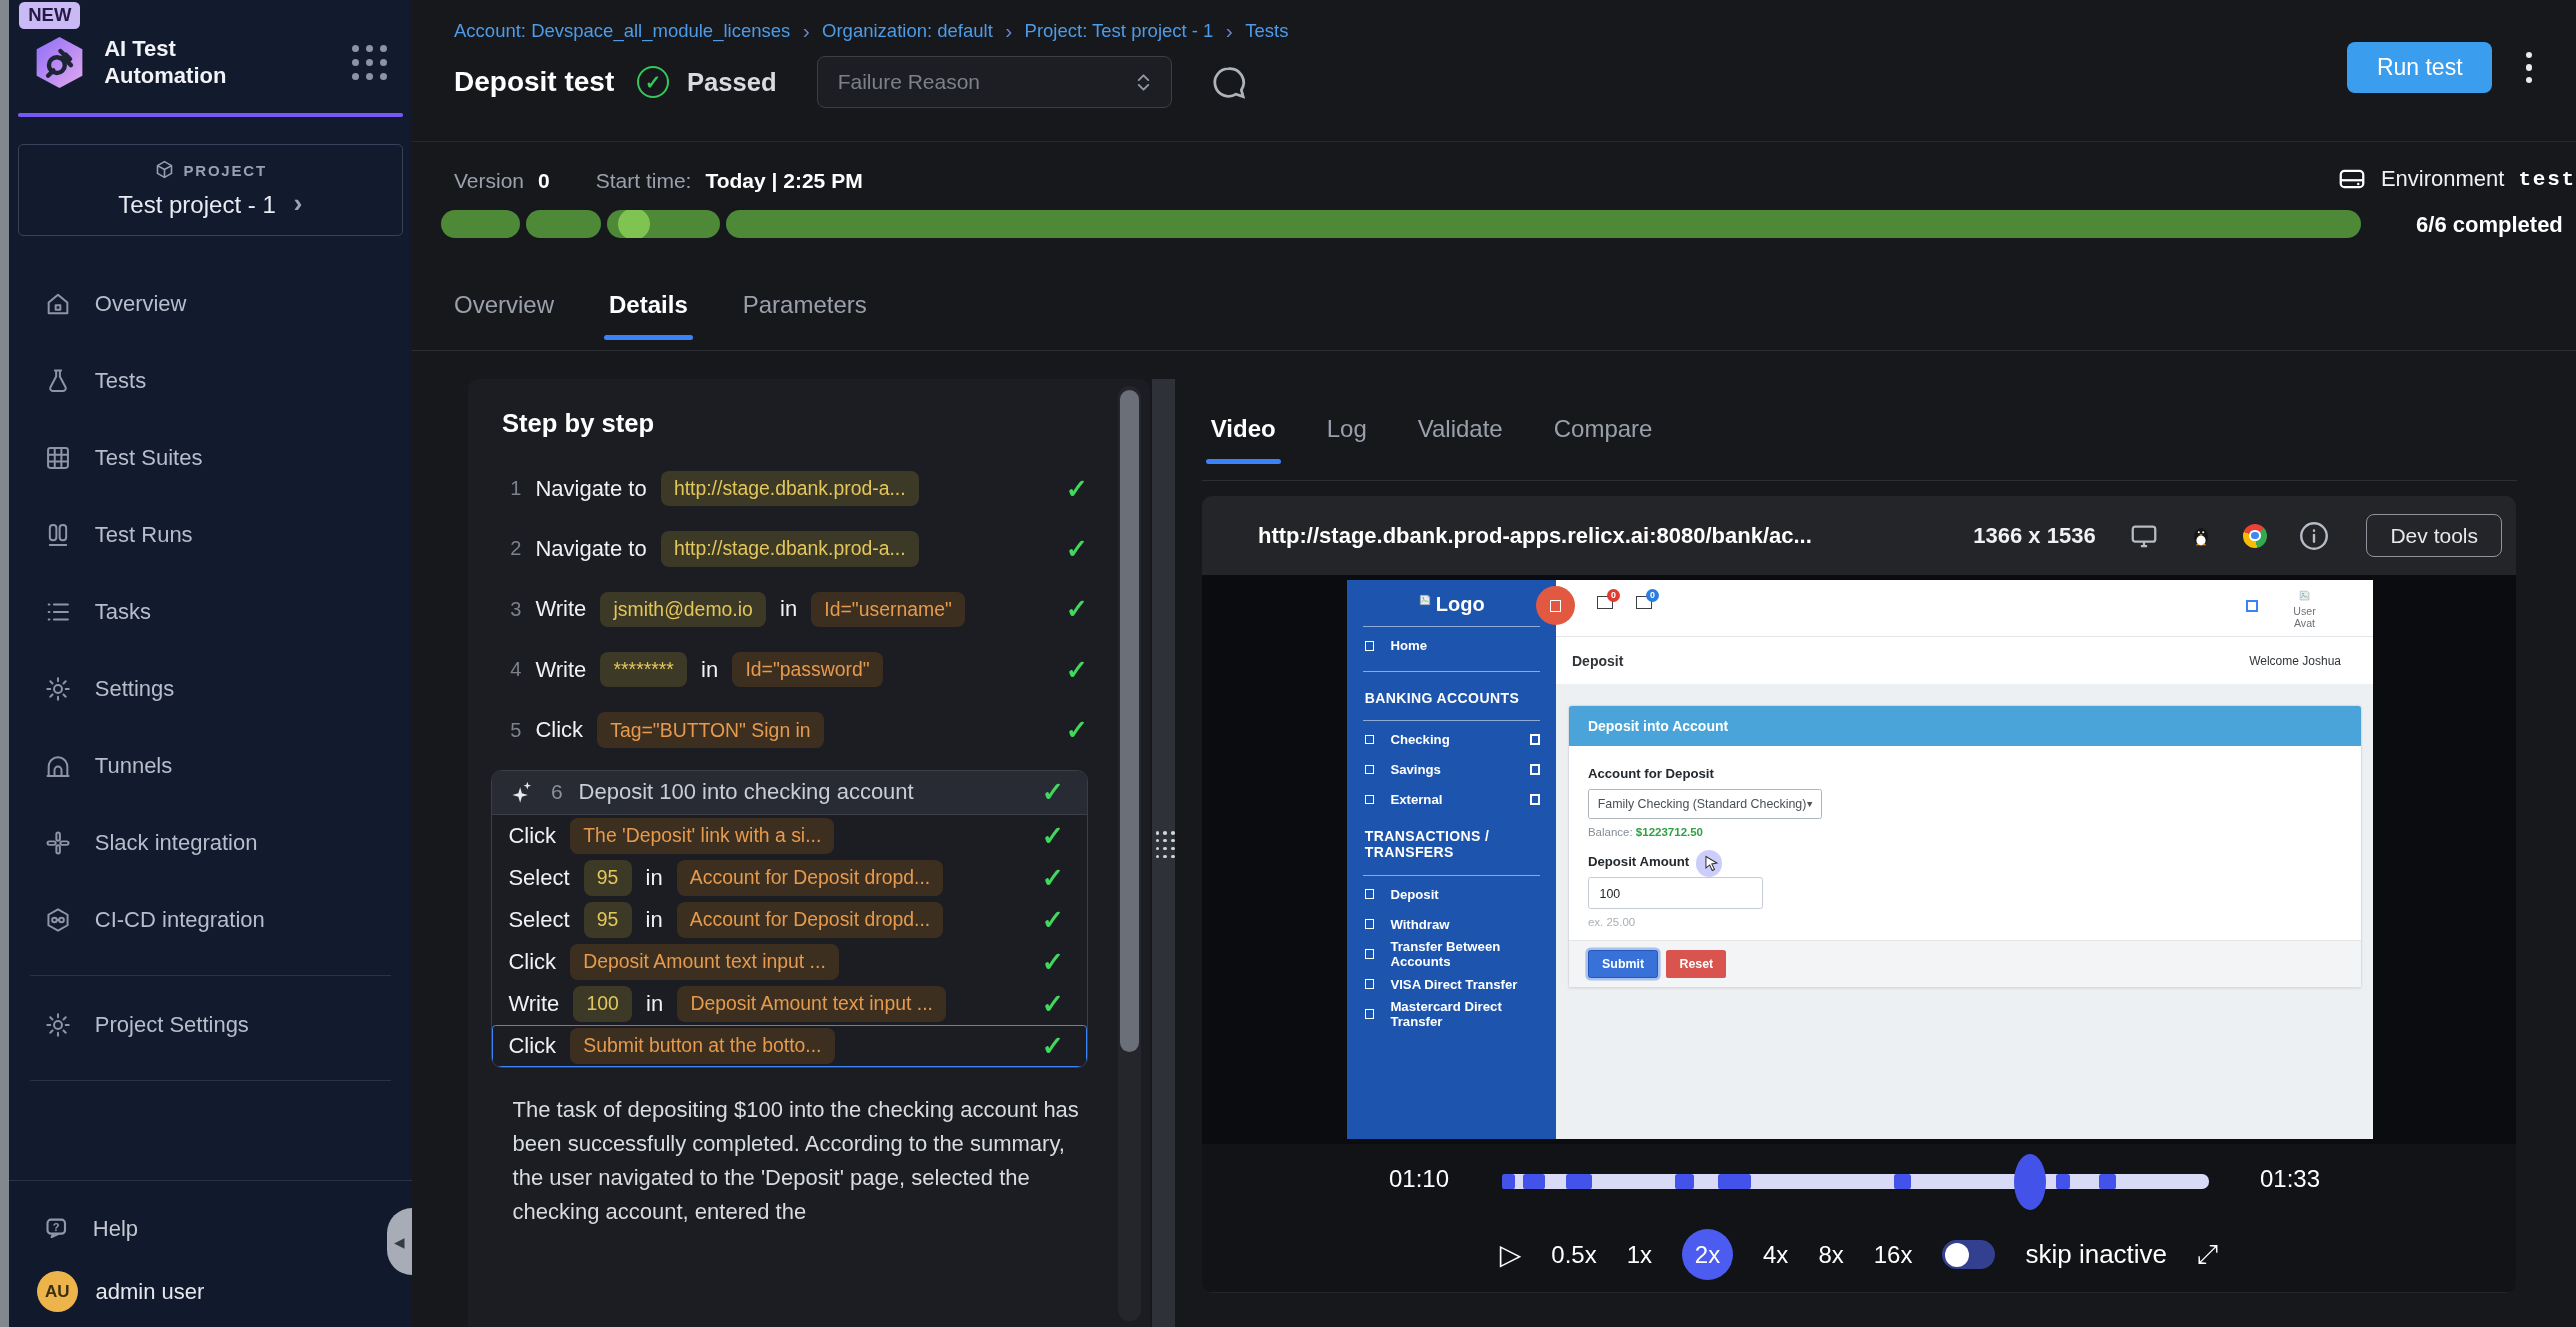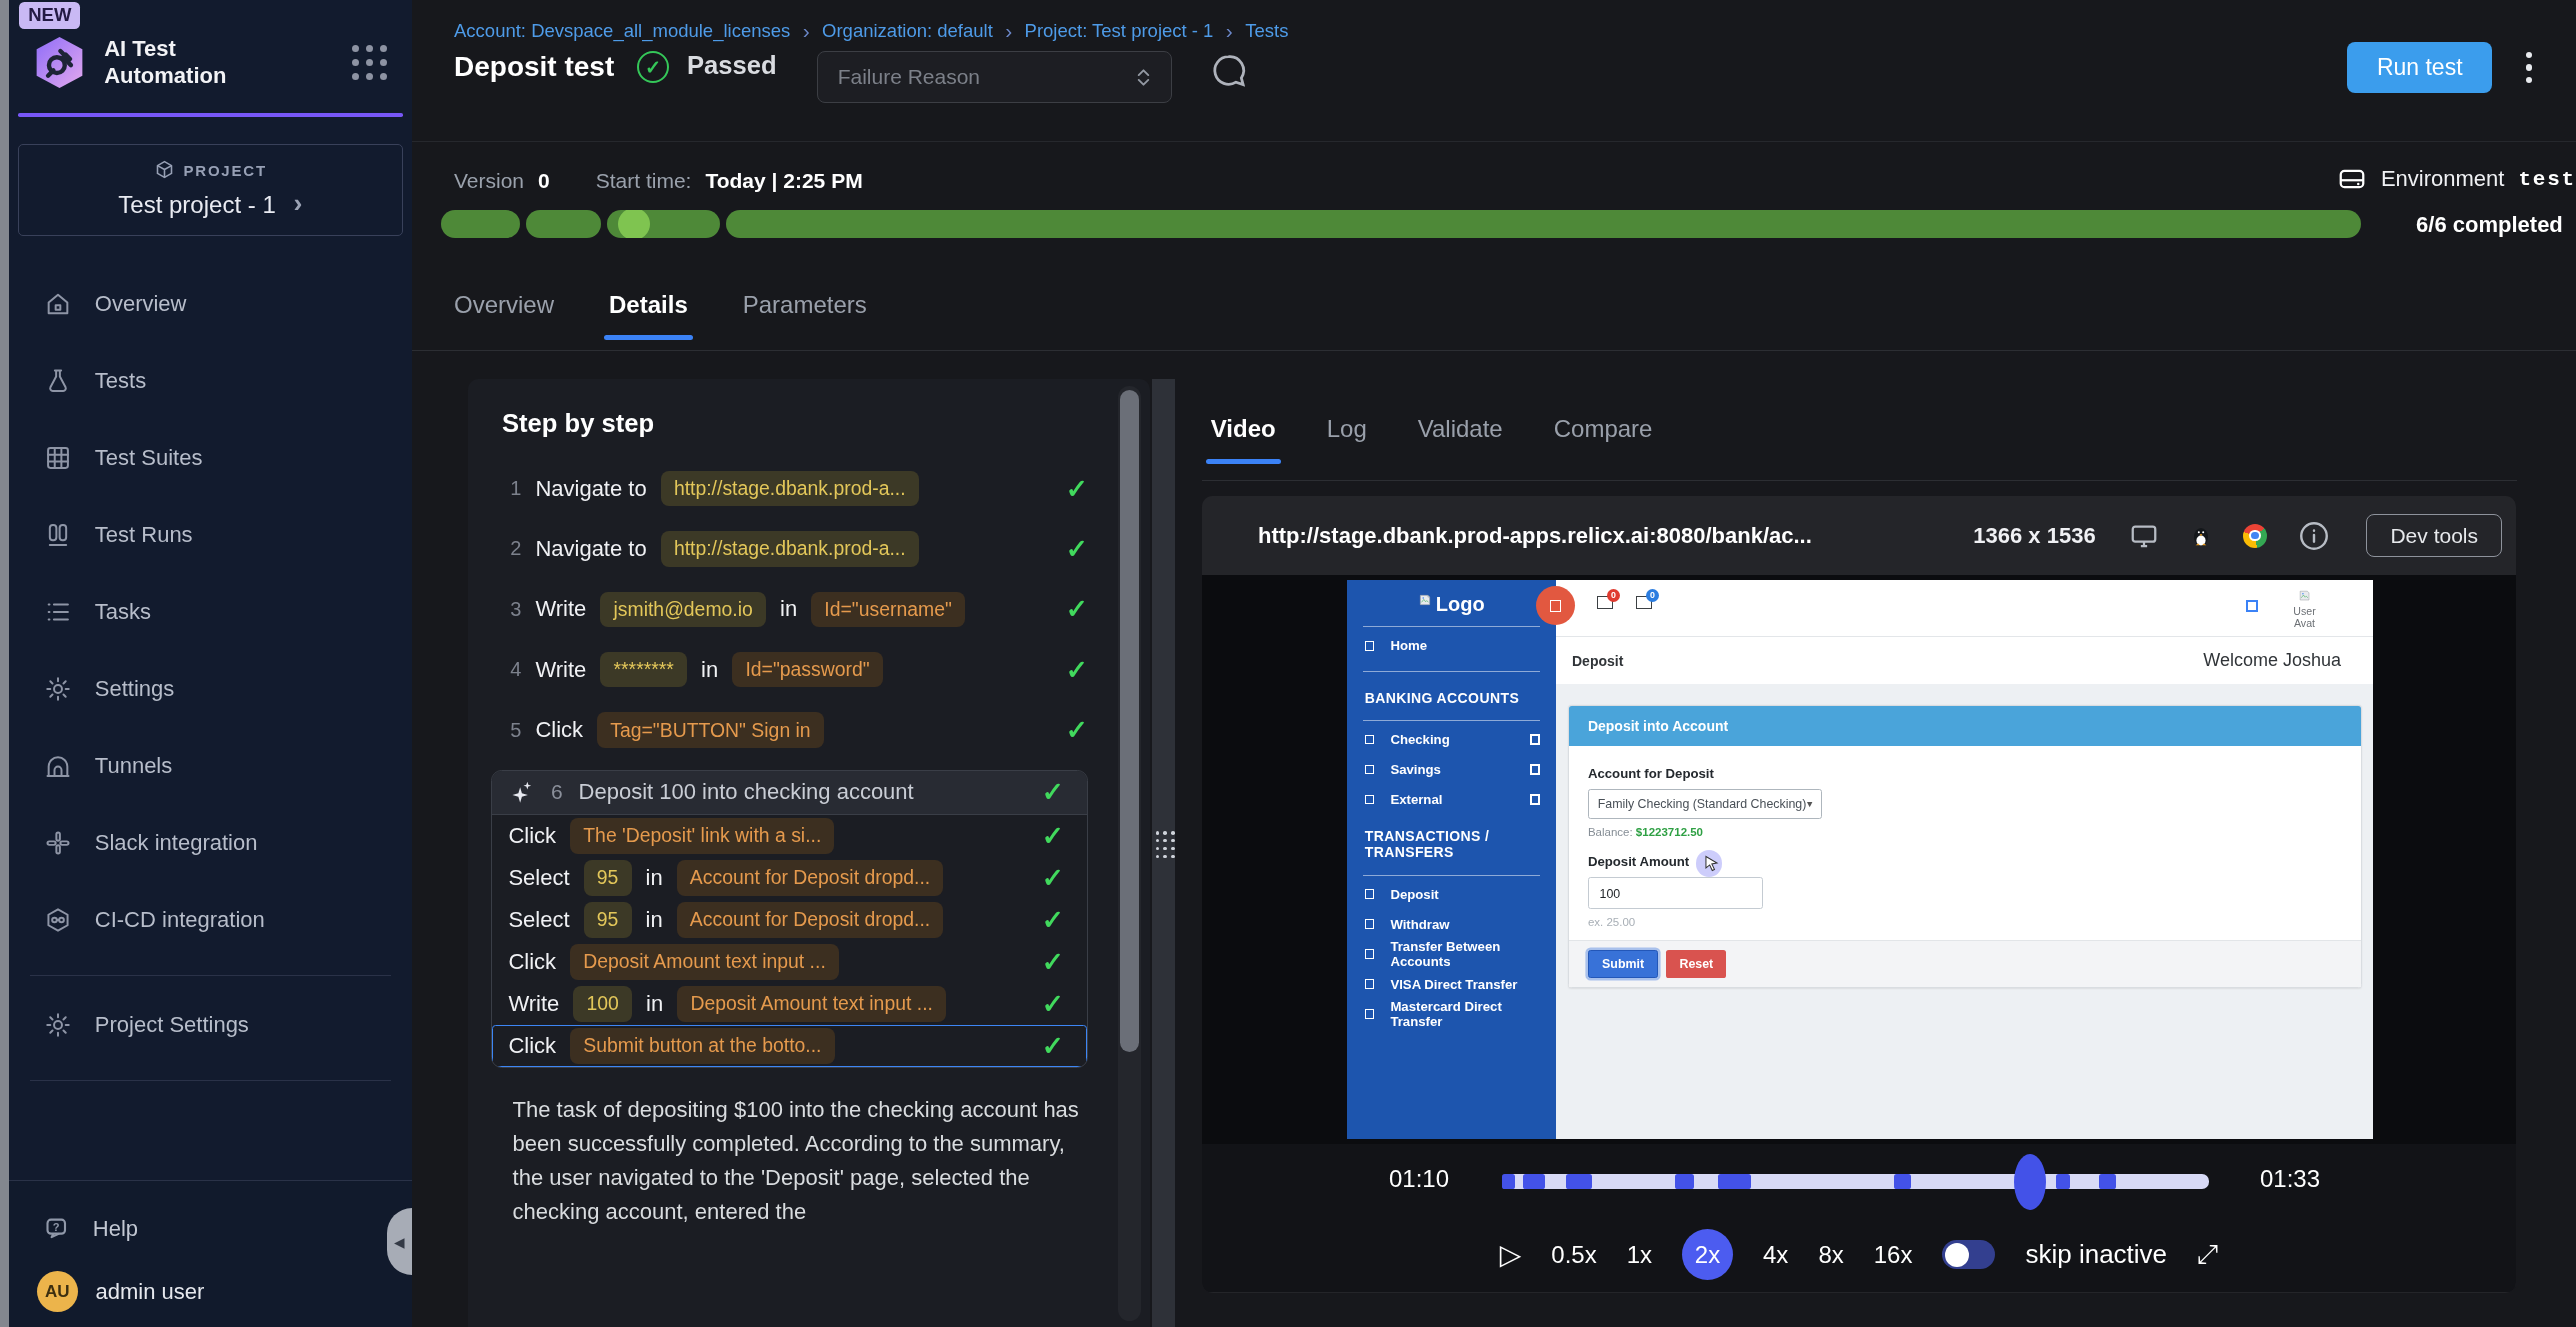--- a/index.html
+++ b/index.html
@@ -35,21 +35,21 @@
   .avatar { width:41px; height:41px; border-radius:50%; background:#ecb44b; color:#3c2f10; font-size:17px; font-weight:bold; display:flex; align-items:center; justify-content:center; }
   .admin-name { color:#e6e8ee; font-size:22px; }
   .collapse-handle { position:absolute; right:0; top:1208px; width:25px; height:67px; background:#a7acb6; border-radius:35px 0 0 35px; display:flex; align-items:center; justify-content:center; cursor:pointer; }
   .collapse-handle span { color:#343a46; font-size:21px; }
 
   
   .main { position:absolute; left:412px; top:0; right:0; bottom:0; }
   .breadcrumb { position:absolute; left:42px; top:19.4px; font-size:18.5px; color:#4e9be8; display:flex; gap:12.4px; align-items:center; }
   .crumb { cursor:pointer; }
   .crumb-sep { color:#6b87c8; font-size:21px; }
-  .title-row { position:absolute; left:42px; top:51px; height:62px; display:flex; align-items:flex-start; gap:17.7px; }
+  .title-row { position:absolute; left:42px; top:51px; height:62px; display:flex; align-items:center; gap:17.7px; }
   .page-title { font-size:28px; font-weight:bold; color:#fff; }
   .passed-check { width:32px; height:32px; border:2.6px solid #35c759; border-radius:50%; color:#35c759; font-size:19.4px; font-weight:bold; display:flex; align-items:center; justify-content:center; margin-left:5.3px; }
   .passed-label { font-size:25.6px; font-weight:600; color:#d9dbe0; }
   .failure-select { margin-left:23px; width:355px; height:52px; border:0.9px solid #3c3e44; border-radius:8px; display:flex; align-items:center; padding:0 16px 0 19.4px; color:#7c8089; font-size:21px; cursor:pointer; background:#1d1e23; }
   .failure-select .updown { margin-left:auto; color:#9298a2; }
   .failure-select .updown svg { width:23px; height:23px; display:block; }
   .bubble-icon { margin-left:19.4px; width:39px; height:39px; color:#aeb2bb; cursor:pointer; }
   .bubble-icon svg { width:39px; height:39px; }
   .header-actions { position:absolute; right:39px; top:42px; display:flex; align-items:center; gap:28px; }
   .run-btn { background:#3b9ded; border:none; color:#fff; font-size:23px; font-family:inherit; width:145px; height:51px; border-radius:8px; cursor:pointer; }
@@ -146,21 +146,21 @@
   .click-marker i { width:11.5px; height:11.5px; border:1.9px solid #fff; display:block; }
   .win-ico { position:absolute; top:16px; width:16px; height:12.4px; border:1.8px solid #3c4043; }
   .win-ico.r { left:41px; } .win-ico.b { left:80px; }
   .win-ico b { position:absolute; right:-8px; top:-8px; min-width:13.2px; height:13.2px; border-radius:7px; color:#fff; font-size:8.8px; line-height:13.2px; text-align:center; padding:0 1.8px; font-weight:bold; }
   .win-ico.r b { background:#e03b30; } .win-ico.b b { background:#2b7de0; }
   .blue-square { position:absolute; right:115px; top:19.4px; width:12.4px; height:12.4px; border:2.1px solid #3b82f6; }
   .avatar-broken { position:absolute; right:48px; top:8.8px; width:41px; color:#6c7075; font-size:10.6px; text-align:center; line-height:12.4px; }
   .avatar-broken i { display:block; font-style:normal; }
   .bank-titlebar { height:48px; background:#fff; border-top:0.9px solid #e3e6e9; display:flex; align-items:center; padding:0 32px 0 16px; color:#313539; }
   .bank-page-title { font-size:14px; font-weight:bold; }
-  .welcome { margin-left:auto; font-size:18px; }
+  .welcome { margin-left:auto; font-size:12px; }
   .bank-content { flex:1; background:#edf0f3; padding:21px 0 0 11.5px; }
   .bank-card { width:794px; border:0.9px solid #d9dde1; border-radius:3.5px; background:#fff; box-shadow:0 0.9px 1.8px rgba(0,0,0,.08); }
   .bank-card-head { height:40px; background:#4aa4da; color:#fff; font-size:14px; font-weight:bold; line-height:40px; padding-left:19.4px; border-radius:2.6px 2.6px 0 0; }
   .bank-card-body { padding:19.4px 19.4px 12.4px; }
   .bank-label { display:block; font-size:13.2px; font-weight:bold; color:#24292e; margin-bottom:8px; }
   .bank-select { width:234px; height:30px; border:0.9px solid #aeb6bd; border-radius:2.6px; display:flex; align-items:center; padding:0 8.8px; font-size:12.4px; color:#495057; cursor:pointer; }
   .bank-select b { margin-left:auto; color:#555; font-size:9.7px; }
   .bank-balance { font-size:11.5px; color:#868e96; margin:7px 0 16px; }
   .bank-balance .amt { color:#2fa044; font-weight:bold; }
   .amount-label { position:relative; }

